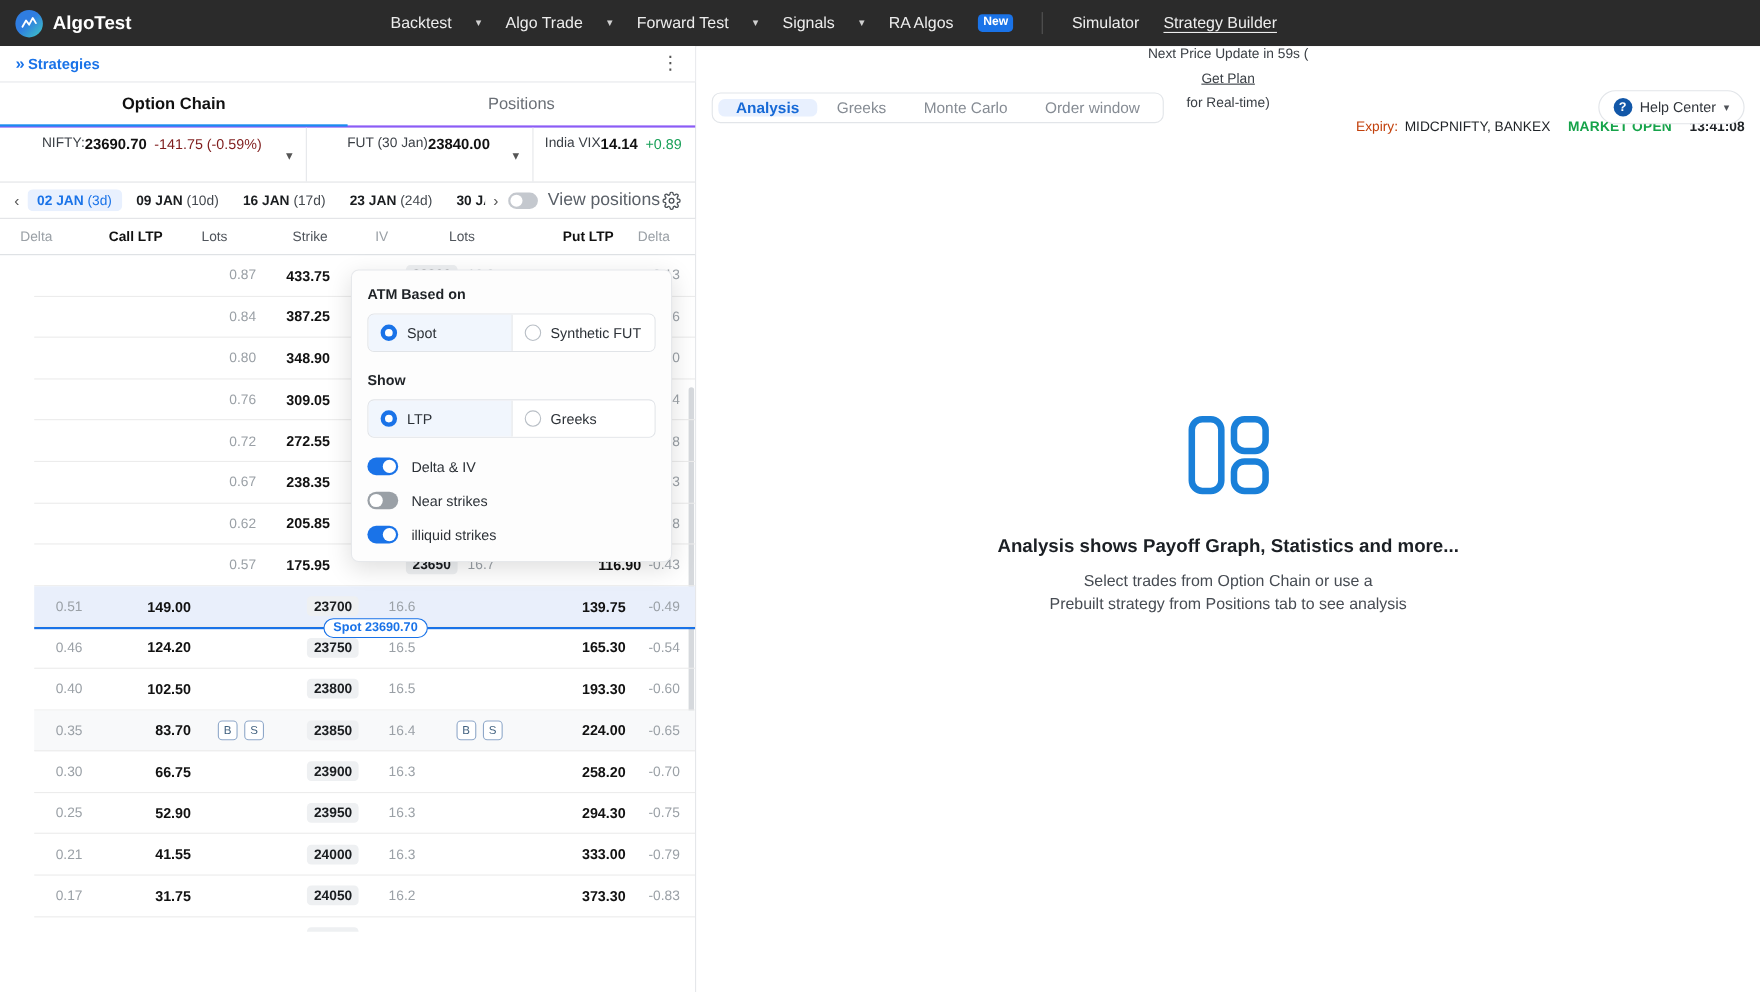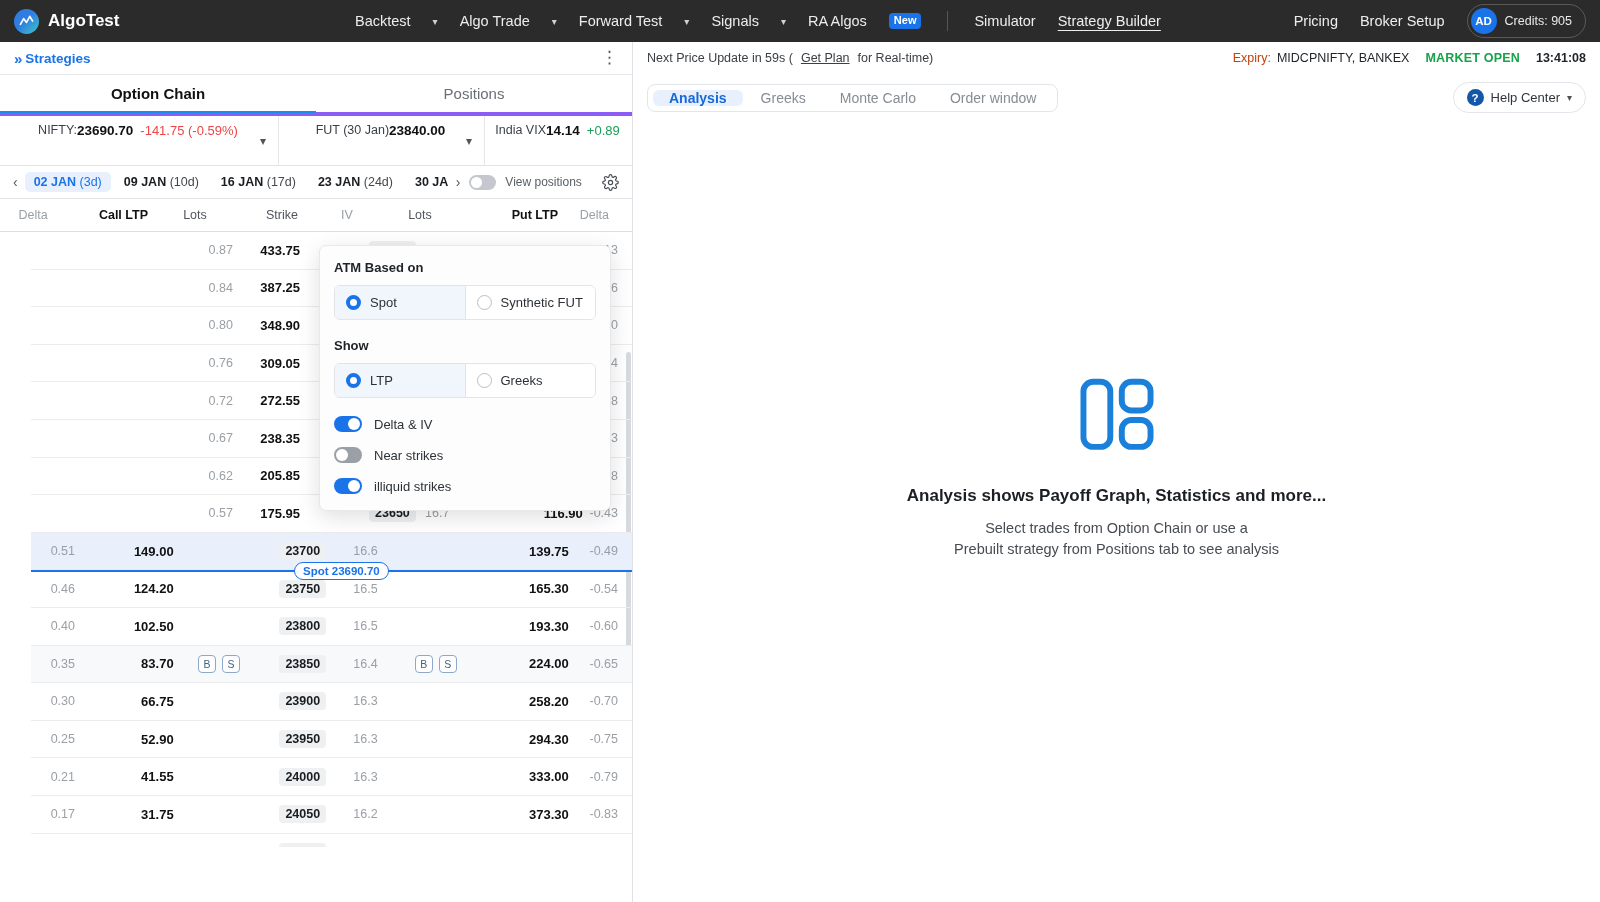--- a/index.html
+++ b/index.html
@@ -54,41 +54,41 @@
     border-bottom: 1px solid #e6e8eb; position: relative; background:#fff;
   }
   .strat-link { color: #1a73e8; font-size: 13.5px; font-weight: 600; display: flex; align-items: center; gap: 6px; cursor: pointer; }
   .chev2 { letter-spacing: -3px; font-size: 15px; }
   .strat-title {
     position: absolute; left: 0; right: 0; text-align: center;
     font-size: 14.5px; color: #2c2c2c; pointer-events: none;
   }
   .kebab { margin-left: auto; font-size: 17px; color: #555; cursor: pointer; line-height: 0.6; letter-spacing:0; z-index:2; }
 
-  .tabs-row { display: flex; height: 41px; border-bottom: 4px solid #8b5cf6; }
+  .tabs-row { display: flex; height: 41px; border-bottom: 2px solid #8b5cf6; }
   .tab-main {
     flex: 1; display: flex; align-items: center; justify-content: center;
     font-size: 15px; color: #6a6f76; cursor: pointer; position: relative;
   }
   .tab-main.active { color: #111; font-weight: 700; }
   .tab-main.active::after {
     content: ""; position: absolute; bottom: -1px; left: 0; right: 0;
     height: 2.5px; background: #1a8cf0;
   }
 
   
   .quote-row { display: flex; height: 50px; border-bottom: 1px solid #e1e3e6; }
   .quote-cell { padding: 7px 12px 0 10px; position: relative; display: flex; flex-direction: row; justify-content: center; }
   .qc-1 { width: 279px; border-right: 1px solid #e5e7ea; }
   .qc-2 { width: 206px; border-right: 1px solid #e5e7ea; }
   .qc-3 { flex: 1; }
   .q-label { font-size: 12.5px; color: #3a3f45; margin-bottom: 2px; }
   .q-val-line { font-size: 13.5px; font-weight: 700; color: #111; display: flex; gap: 7px; align-items: baseline; }
   .q-chg { font-weight: 400; font-size: 13px; }
-  .q-down { color: #ef4444; }
+  .q-down { color: #7f1d1d; }
   .q-up { color: #18a058; }
   .q-caret { position: absolute; right: 12px; top: 50%; transform: translateY(-50%); color: #555; font-size: 12px; cursor: pointer; }
 
   
   .expiry-row {
     display: flex; align-items: center; height: 33px; padding: 0 8px;
     border-bottom: 1px solid #e1e3e6; gap: 2px; font-size: 12.5px; position: relative;
   }
   .exp-arrow { color: #555; padding: 0 5px; cursor: pointer; font-size: 14px; }
   .exp-scroll { display: flex; align-items: center; gap: 4px; overflow: hidden; width: 424px; }
@@ -98,21 +98,21 @@
   .exp-chip.active b { color: #1a73e8; }
   .exp-chip.active .sub { color: #1a73e8; }
   .toggle-sm {
     width: 27px; height: 15px; border-radius: 9px; background: #c4c8ce;
     position: relative; cursor: pointer; flex: none; margin-left: 2px;
   }
   .toggle-sm::after {
     content: ""; position: absolute; width: 11px; height: 11px; border-radius: 50%;
     background: #fff; top: 2px; left: 2px;
   }
-  .vp-label { font-size: 12px; color: #5a6068; margin-left: 7px; white-space: nowrap; }
+  .vp-label { font-size: 16px; color: #5a6068; margin-left: 7px; white-space: nowrap; }
   .gear { margin-left: auto; cursor: pointer; display: flex; align-items: center; padding-right: 5px; }
 
   
   .oc-head {
     display: flex; align-items: center; height: 33px;
     font-size: 12.5px; color: #50555c; border-bottom: 1px solid #dcdfe3; background: #fff;
   }
   .oc-body { height: 615px; overflow: hidden; position: relative; margin-left: 31px; }
   .oc-row {
     display: flex; align-items: center; height: 37.6px;
@@ -175,21 +175,21 @@
   .radio.on { border: 4.5px solid #1a73e8; background: #fff; }
   .tgl-row { display: flex; align-items: center; gap: 12px; margin-bottom: 15px; font-size: 13px; color: #2c3137; cursor: pointer; }
   .tgl { width: 28px; height: 16px; border-radius: 9px; background: #9aa0a6; position: relative; flex: none; }
   .tgl::after { content:""; position:absolute; width:12px; height:12px; border-radius:50%; background:#fff; top:2px; left:2px; }
   .tgl.on { background: #1a73e8; }
   .tgl.on::after { left: 14px; }
 
   
   .rp-top {
     height: 32px; display: flex; align-items: center; padding: 0 14px;
-    font-size: 12.5px; color: #3b4046; gap: 8px;
+    font-size: 12.5px; color: #3b4046; gap: 8px; flex-direction: column;
   }
   .rp-top .u { text-decoration: underline; cursor: pointer; }
   .rp-top-right { margin-left: auto; display: flex; align-items: center; gap: 16px; font-size: 12.5px; }
   .expiry-lbl { color: #c2410c; }
   .expiry-val { color: #1f2327; }
   .mkt-open { color: #16a34a; font-weight: 700; letter-spacing: .2px; }
   .clock { font-weight: 700; color: #1f2327; }
 
   .rp-tabs-row { display: flex; align-items: center; padding: 0 14px; margin-top: 8px; }
   .rp-tabs {
@@ -249,28 +249,20 @@
     </div>
     <div class="nav-item">
       <span>RA Algos</span>
       <span class="pill-new">New</span>
     </div>
     <span class="nav-divider"></span>
     <div class="nav-item">Simulator</div>
     <div class="nav-item nav-underline">Strategy Builder</div>
   </div>
 
-  <div class="nav-right">
-    <div class="nav-item">Pricing</div>
-    <div class="nav-item">Broker Setup</div>
-    <div class="credits-pill">
-      <span class="avatar">AD</span>
-      <span class="credits-txt">Credits: 905</span>
-    </div>
-  </div>
 </div>
 
 <div class="body-wrap">
 
   <div class="left-pane">
 
     <div class="strat-bar">
       <div class="strat-link">
         <span class="chev2">»</span>
         <span>Strategies</span>

